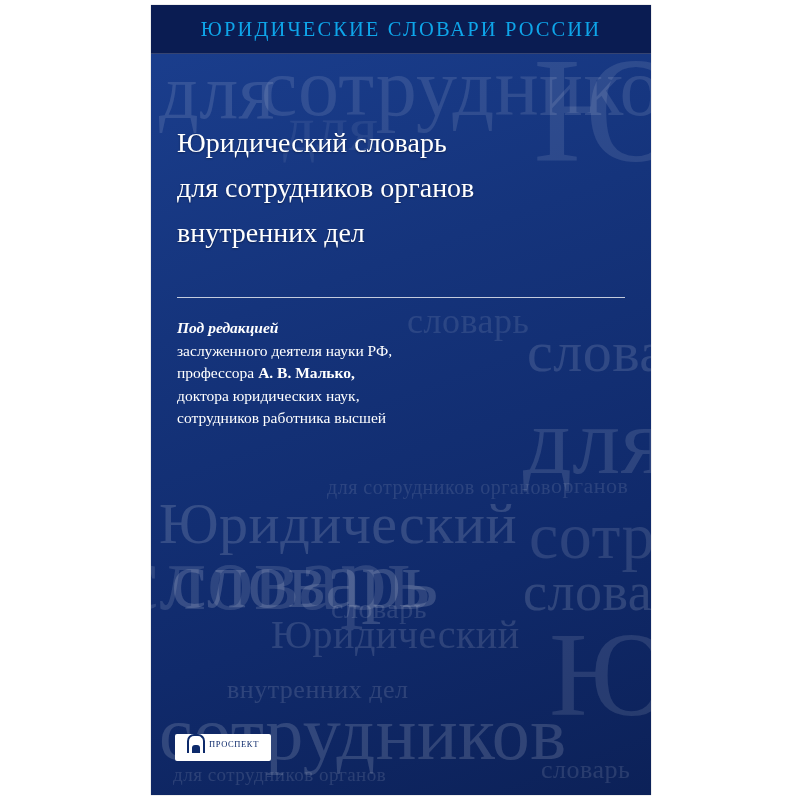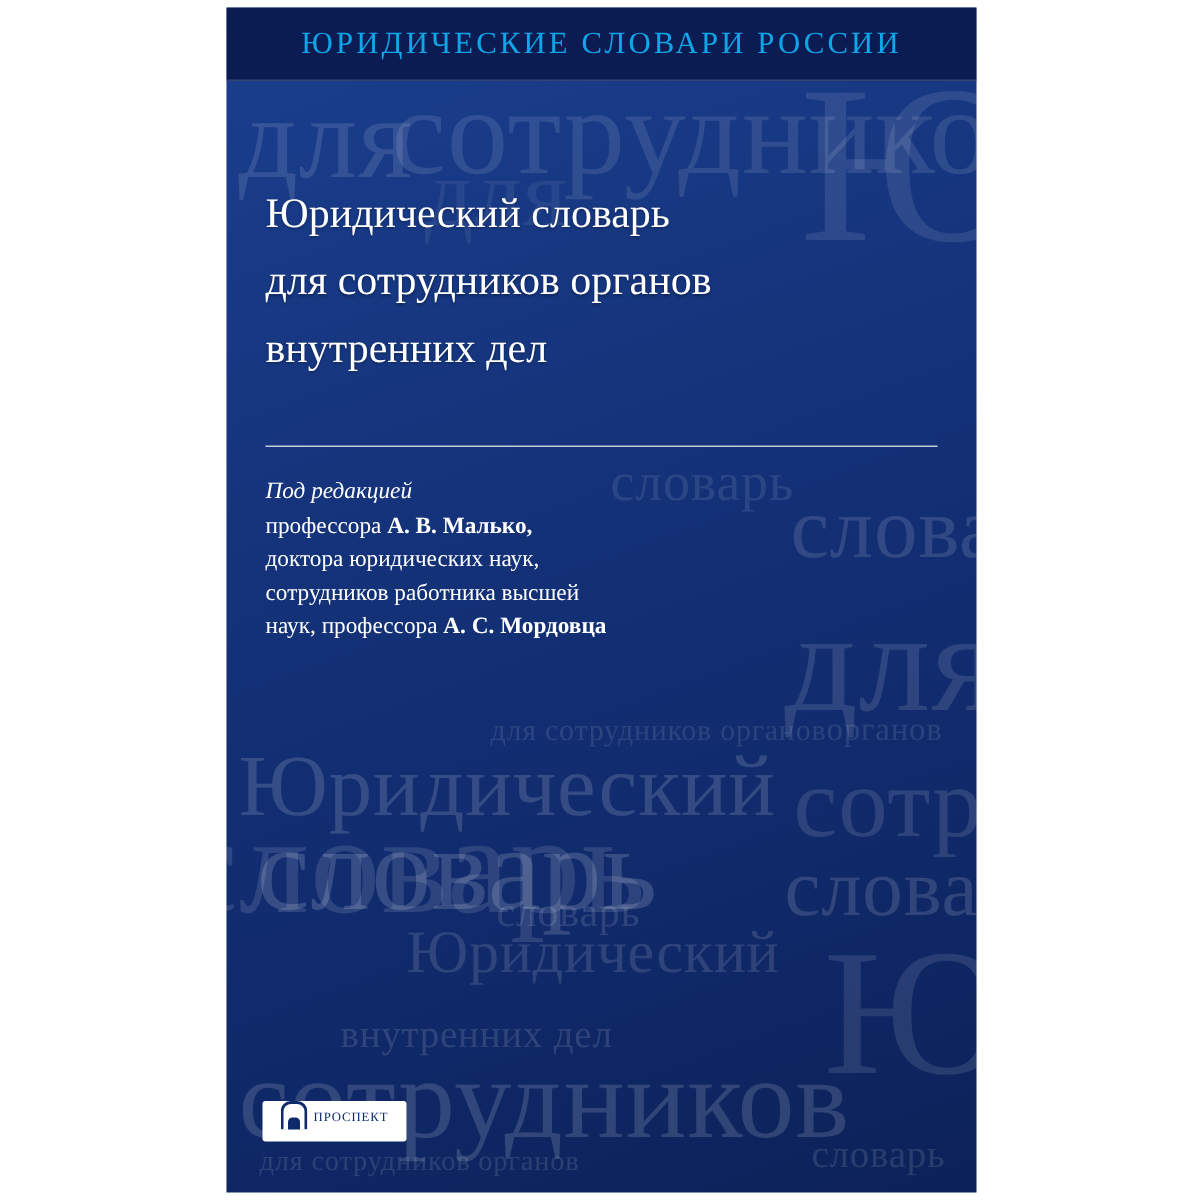--- a/index.html
+++ b/index.html
@@ -103,21 +103,21 @@
     position: absolute;
     left: 26px;
     top: 312px;
     width: 330px;
     color: #ffffff;
     font-family: "Liberation Serif", serif;
     font-size: 15.5px;
     line-height: 22.5px;
   }
   .editors .lead {
-    font-weight: normal;
+    font-weight: bold;
     font-style: italic;
   }
   .editors .nm {
     font-weight: bold;
   }
 
   
   .publisher {
     position: absolute;
     left: 24px;
@@ -199,28 +199,26 @@
     <div class="title-block">
       <div class="title-line">Юридический словарь</div>
       <div class="title-line">для сотрудников органов</div>
       <div class="title-line">внутренних дел</div>
     </div>
 
     <div class="rule"></div>
 
     <div class="editors">
       <div class="lead">Под редакцией</div>
+      <div>заслуженного деятеля науки РФ,</div>
       <div>
         <span>профессора </span><span class="nm">А. В. Малько,</span>
       </div>
       <div>доктора юридических наук,</div>
       <div>сотрудников работника высшей</div>
-      <div>
-        <span>наук, профессора </span><span class="nm">А. С. Мордовца</span>
-      </div>
     </div>
 
     <div class="publisher">
       <div class="pub-inner">
         <span class="arch"></span>
         <span class="pub-name">ПРОСПЕКТ</span>
       </div>
     </div>
 
   </div>

